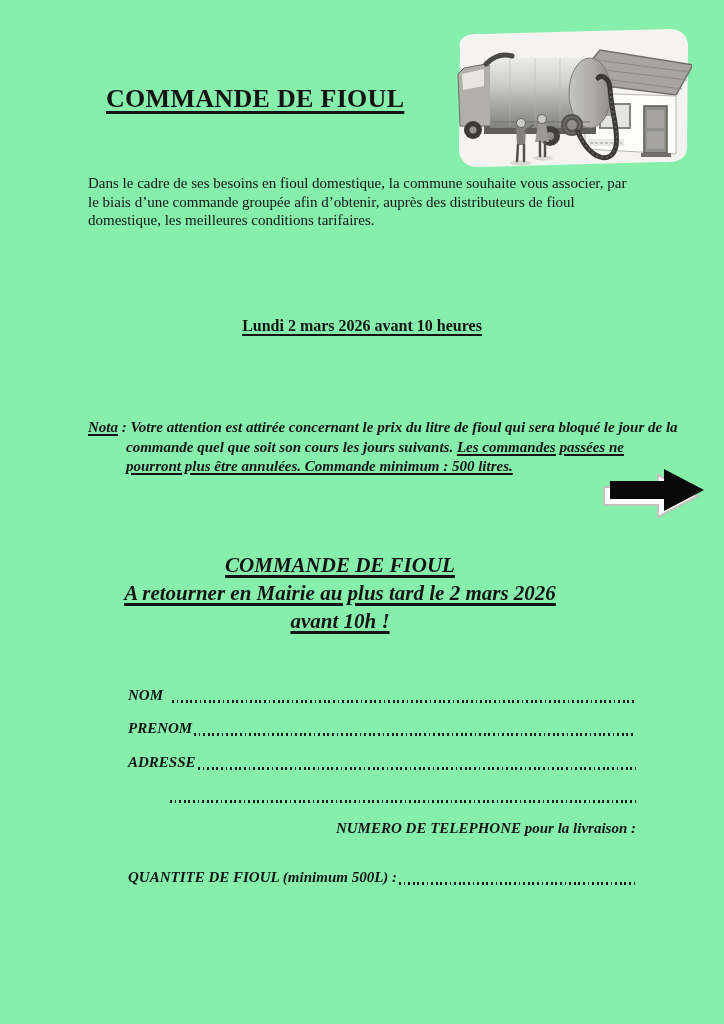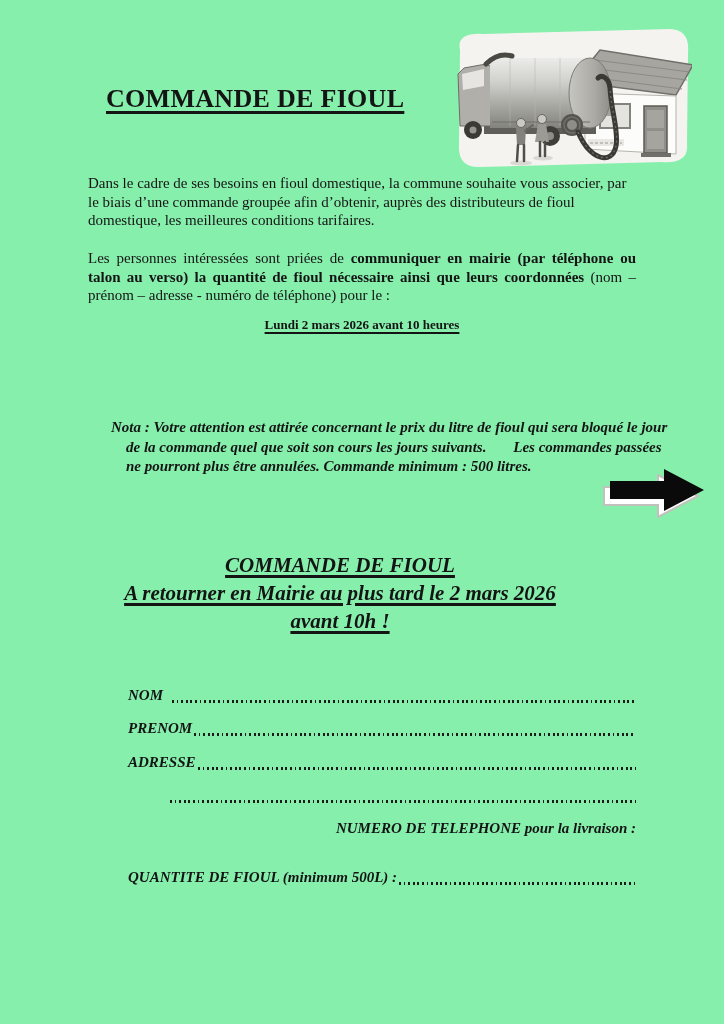--- a/index.html
+++ b/index.html
@@ -23,32 +23,32 @@
     position:absolute;left:88px;width:548px;margin:0;
     font-size:15px;line-height:18.5px;
   }
   .intro{top:164px;margin-top:10px;}
   .instruction{top:249px;text-align:justify;}
   .instruction b{font-weight:bold;}
   .supplier{top:368px;}
 
   .deadline{
     position:absolute;left:88px;top:317px;width:548px;
-    text-align:center;font-size:13px;font-weight:bold;
+    text-align:center;font-size:16px;font-weight:bold;
   }
   .deadline span{
     text-decoration:underline;text-decoration-thickness:2px;text-underline-offset:3px;
   }
 
   .nota{
     position:absolute;left:88px;top:418px;width:552px;
     font-size:15px;line-height:19.5px;font-weight:bold;font-style:italic;
     padding-left:38px;text-indent:-38px;
   }
-  .u{text-decoration-thickness:2px;text-underline-offset:2px;margin-left:23px;}
+  .u{text-decoration:underline;text-decoration-thickness:2px;text-underline-offset:2px;}
 
   .arrow{position:absolute;left:602px;top:466px;width:102px;height:52px;}
 
   .form-title{
     position:absolute;left:88px;top:551px;width:504px;
     text-align:center;font-size:21px;line-height:28px;
     font-weight:bold;font-style:italic;
   }
   .form-title .ft-line span{
     text-decoration:underline;text-decoration-thickness:2.5px;text-underline-offset:3px;
@@ -131,21 +131,20 @@
       <path d="M75,105 L83,99" stroke="#68675f" stroke-width="2" stroke-linecap="round"></path>
       <path d="M68,119 L67,135 M74,119 L74,135" stroke="#504f49" stroke-width="2.5" stroke-linecap="round"></path>
       <circle cx="92" cy="93" r="4.5" fill="#cac9c3" stroke="#68675f" stroke-width="1"></circle>
       <path d="M88,98 h8 l3,18 h-14 Z" fill="#9b9a94"></path>
       <path d="M90,116 L90,130 M95,116 L95,130" stroke="#504f49" stroke-width="2.5" stroke-linecap="round"></path>
     </svg>
   </div>
 
   <p class="para intro">Dans le cadre de ses besoins en fioul domestique, la commune souhaite vous associer, par le biais d’une commande groupée afin d’obtenir, auprès des distributeurs de fioul domestique, les meilleures conditions tarifaires.</p>
 
-  <p class="para instruction"><span>Les personnes intéressées sont priées de </span><b>communiquer en mairie (par téléphone ou talon au verso) la quantité de fioul nécessaire ainsi que leurs coordonnées</b><span> (nom – prénom – adresse - numéro de téléphone) pour le :</span></p>
 
   <div class="deadline"><span>Lundi 2 mars 2026 avant 10 heures</span></div>
 
 
   <div class="nota"><span class="u">Nota</span><span> : </span><span>Votre attention est attirée concernant le prix du litre de fioul qui sera bloqué le jour de la commande quel que soit son cours les jours suivants. </span><span class="u">Les commandes passées ne pourront plus être annulées. Commande minimum : 500 litres.</span></div>
 
   <div class="arrow">
     <svg viewBox="0 0 102 52" width="102" height="52">
       <path d="M2,21 L56,21 56,9 96,30 56,51 56,39 2,39 Z" fill="#ffffff" stroke="#c2c1bc" stroke-width="2"></path>
       <path d="M8,15 L62,15 62,3 102,24 62,45 62,33 8,33 Z" fill="#0a0a0a"></path>

